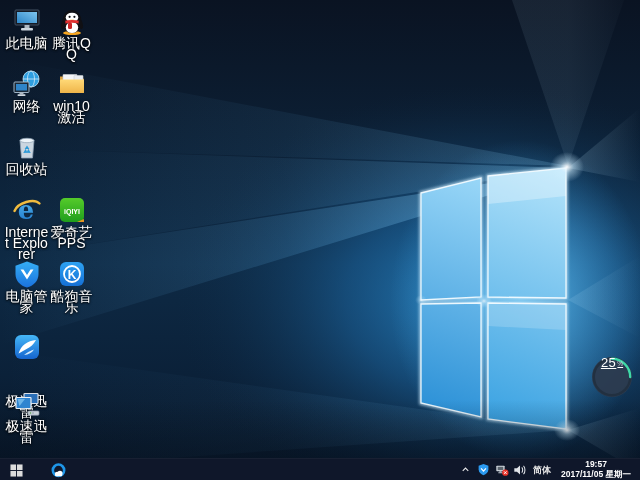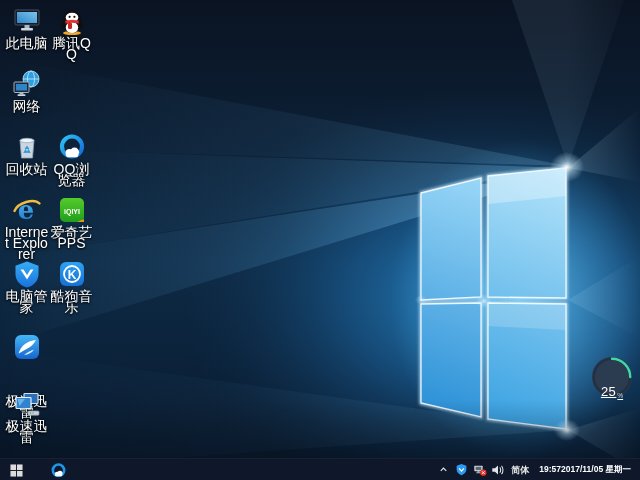--- a/index.html
+++ b/index.html
@@ -9,33 +9,33 @@
   .wallpaper{position:absolute;inset:0;z-index:0;}
   
   .dicon{position:absolute;width:47px;display:flex;flex-direction:column;align-items:center;z-index:3;cursor:default;}
   .dicon .glyph{width:30px;height:30px;flex:0 0 auto;}
   .dicon .lbl{margin-top:2px;max-width:50px;text-align:center;font-size:14px;line-height:11px;color:#fff;
               text-shadow:0 1px 2px rgba(0,0,0,.95),0 0 3px rgba(0,0,0,.8);word-break:break-all;}
   .c1{left:3px;} .c2{left:48px;}
   .r1{top:6px;} .r2{top:69px;} .r3{top:132px;justify-content:flex-end;} .r4{top:195px;} .r5{top:259px;} .r6{top:332px;gap:32px;} .r7{top:389px;}
   
   .badge{position:absolute;left:590px;top:355px;width:44px;height:44px;z-index:4;}
-  .badge .txt{position:absolute;inset:0;display:flex;align-items:flex-end;justify-content:center;color:#fff;text-decoration:underline;}
+  .badge .txt{position:absolute;inset:0;display:flex;align-items:flex-start;justify-content:center;color:#fff;text-decoration:underline;}
   .badge .v{font-size:13px;letter-spacing:.5px;}
   .badge .u{font-size:6.5px;color:#cdd5dd;margin-top:5px;margin-left:1px;}
   
   .taskbar{position:absolute;left:0;right:0;bottom:0;height:22px;background:#0f172a;z-index:5;
            display:flex;align-items:flex-start;border-top:1px solid rgba(255,255,255,.04);box-sizing:border-box;font-weight:bold;}
   .tbtn{height:22px;display:flex;align-items:center;justify-content:center;}
   .start{width:26px;margin-left:3px;}
   .taskapp{width:26px;margin-left:16px;}
   .tray{margin-left:auto;display:flex;align-items:center;gap:3px;height:100%;}
   .trayic{width:15px;height:22px;display:flex;align-items:center;justify-content:center;}
   .ime{font-size:9px;color:#e8e8e8;padding:0 3px;line-height:22px;}
-  .clock{display:flex;flex-direction:row;align-items:center;justify-content:center;height:100%;
+  .clock{display:flex;flex-direction:column;align-items:center;justify-content:center;height:100%;
          color:#fff;font-size:8.5px;line-height:9.5px;padding:0 6px 0 4px;margin-right:3px;text-align:center;}
 </style>
 </head>
 <body>
 
 <div class="screen">
 
   <svg class="wallpaper" viewBox="0 0 640 480" preserveAspectRatio="none">
     <defs>
       <linearGradient id="bgv" x1="0" y1="0" x2="0" y2="1">
@@ -164,49 +164,49 @@
       <ellipse cx="19" cy="10" rx="3.5" ry="8" fill="none" stroke="#cfe9f8" stroke-width=".8"></ellipse>
       <line x1="11" y1="10" x2="27" y2="10" stroke="#cfe9f8" stroke-width=".8"></line>
       <rect x="2" y="13" width="15" height="10.5" rx="1" fill="#1b2836" stroke="#9fb4c6" stroke-width="1"></rect>
       <rect x="4" y="15" width="11" height="6.5" fill="#2f84c8"></rect>
       <rect x="7.5" y="23.5" width="4" height="1.8" fill="#aeb8c2"></rect>
       <rect x="5.5" y="25.3" width="8" height="1.7" rx=".8" fill="#cdd6de"></rect>
     </svg>
     <span class="lbl">网络</span>
   </div>
 
+  <div class="dicon c2 r2">
+    <svg class="glyph" viewBox="0 0 30 30">
+      <defs>
+          <linearGradient id="fol" x1="0" y1="0" x2="0" y2="1">
+        <stop offset="0" stop-color="#ffd977"></stop>
+            <stop offset="1" stop-color="#efb54a"></stop>
+          </linearGradient>
+        </defs>
+      <path d="M3 7.5 L11 7.5 L13.2 9.8 L27 9.8 L27 24 L3 24 Z" fill="#d9a243"></path>
+      <rect x="6" y="5.5" width="14" height="7" rx=".5" fill="#f4f6f8" stroke="#c9ced4" stroke-width=".6"></rect>
+      <rect x="17" y="6.5" width="9" height="6" rx=".5" fill="#e9edf1" stroke="#c9ced4" stroke-width=".6"></rect>
+      <rect x="3" y="10.5" width="24" height="13.5" rx="1" fill="url(#fol)"></rect>
+    </svg>
+    <span class="lbl">win10激活</span>
+  </div>
 
   <div class="dicon c1 r3">
     <svg class="glyph" viewBox="0 0 30 30">
       <path d="M8 8.5 L22 8.5 L20.5 26 L9.5 26 Z" fill="rgba(224,234,243,.9)" stroke="#8fa2b5" stroke-width=".8"></path>
       <ellipse cx="15" cy="8.5" rx="7" ry="2.2" fill="#eef4f9" stroke="#97a9ba" stroke-width=".8"></ellipse>
       <g fill="#2e9ad6">
         <polygon points="15,13.5 17.4,17 12.6,17"></polygon>
         <polygon points="11.5,21.5 13.9,18 16.3,21.5" transform="rotate(120 13.9 19.8)"></polygon>
         <polygon points="13.7,21.5 16.1,18 18.5,21.5" transform="rotate(-120 16.1 19.8)"></polygon>
       </g>
     </svg>
     <span class="lbl">回收站</span>
   </div>
 
-  <div class="dicon c2 r3">
-    <svg class="glyph" viewBox="0 0 30 30">
-      <defs>
-          <linearGradient id="qbr" x1="0" y1="0" x2="1" y2="1">
-        <stop offset="0" stop-color="#2ec2f2"></stop>
-            <stop offset="1" stop-color="#1268d8"></stop>
-          </linearGradient>
-        </defs>
-      <circle cx="15" cy="14.5" r="10" fill="none" stroke="url(#qbr)" stroke-width="4.2"></circle>
-      <circle cx="12.5" cy="21" r="4" fill="#ffffff"></circle>
-      <circle cx="17.5" cy="20.2" r="4.6" fill="#ffffff"></circle>
-      <rect x="9" y="21" width="12.5" height="4.2" rx="2.1" fill="#ffffff"></rect>
-    </svg>
-    <span class="lbl">QQ浏览器</span>
-  </div>
 
   <div class="dicon c1 r4">
     <svg class="glyph" viewBox="0 0 30 30">
       <defs>
           <linearGradient id="ieg" x1="0" y1="0" x2="0" y2="1">
         <stop offset="0" stop-color="#5cc0f2"></stop>
             <stop offset="1" stop-color="#1a73c8"></stop>
           </linearGradient>
         </defs>
       <text x="14" y="24" font-size="26" font-weight="bold" text-anchor="middle" font-family="'DejaVu Serif',serif" fill="url(#ieg)">e</text>

